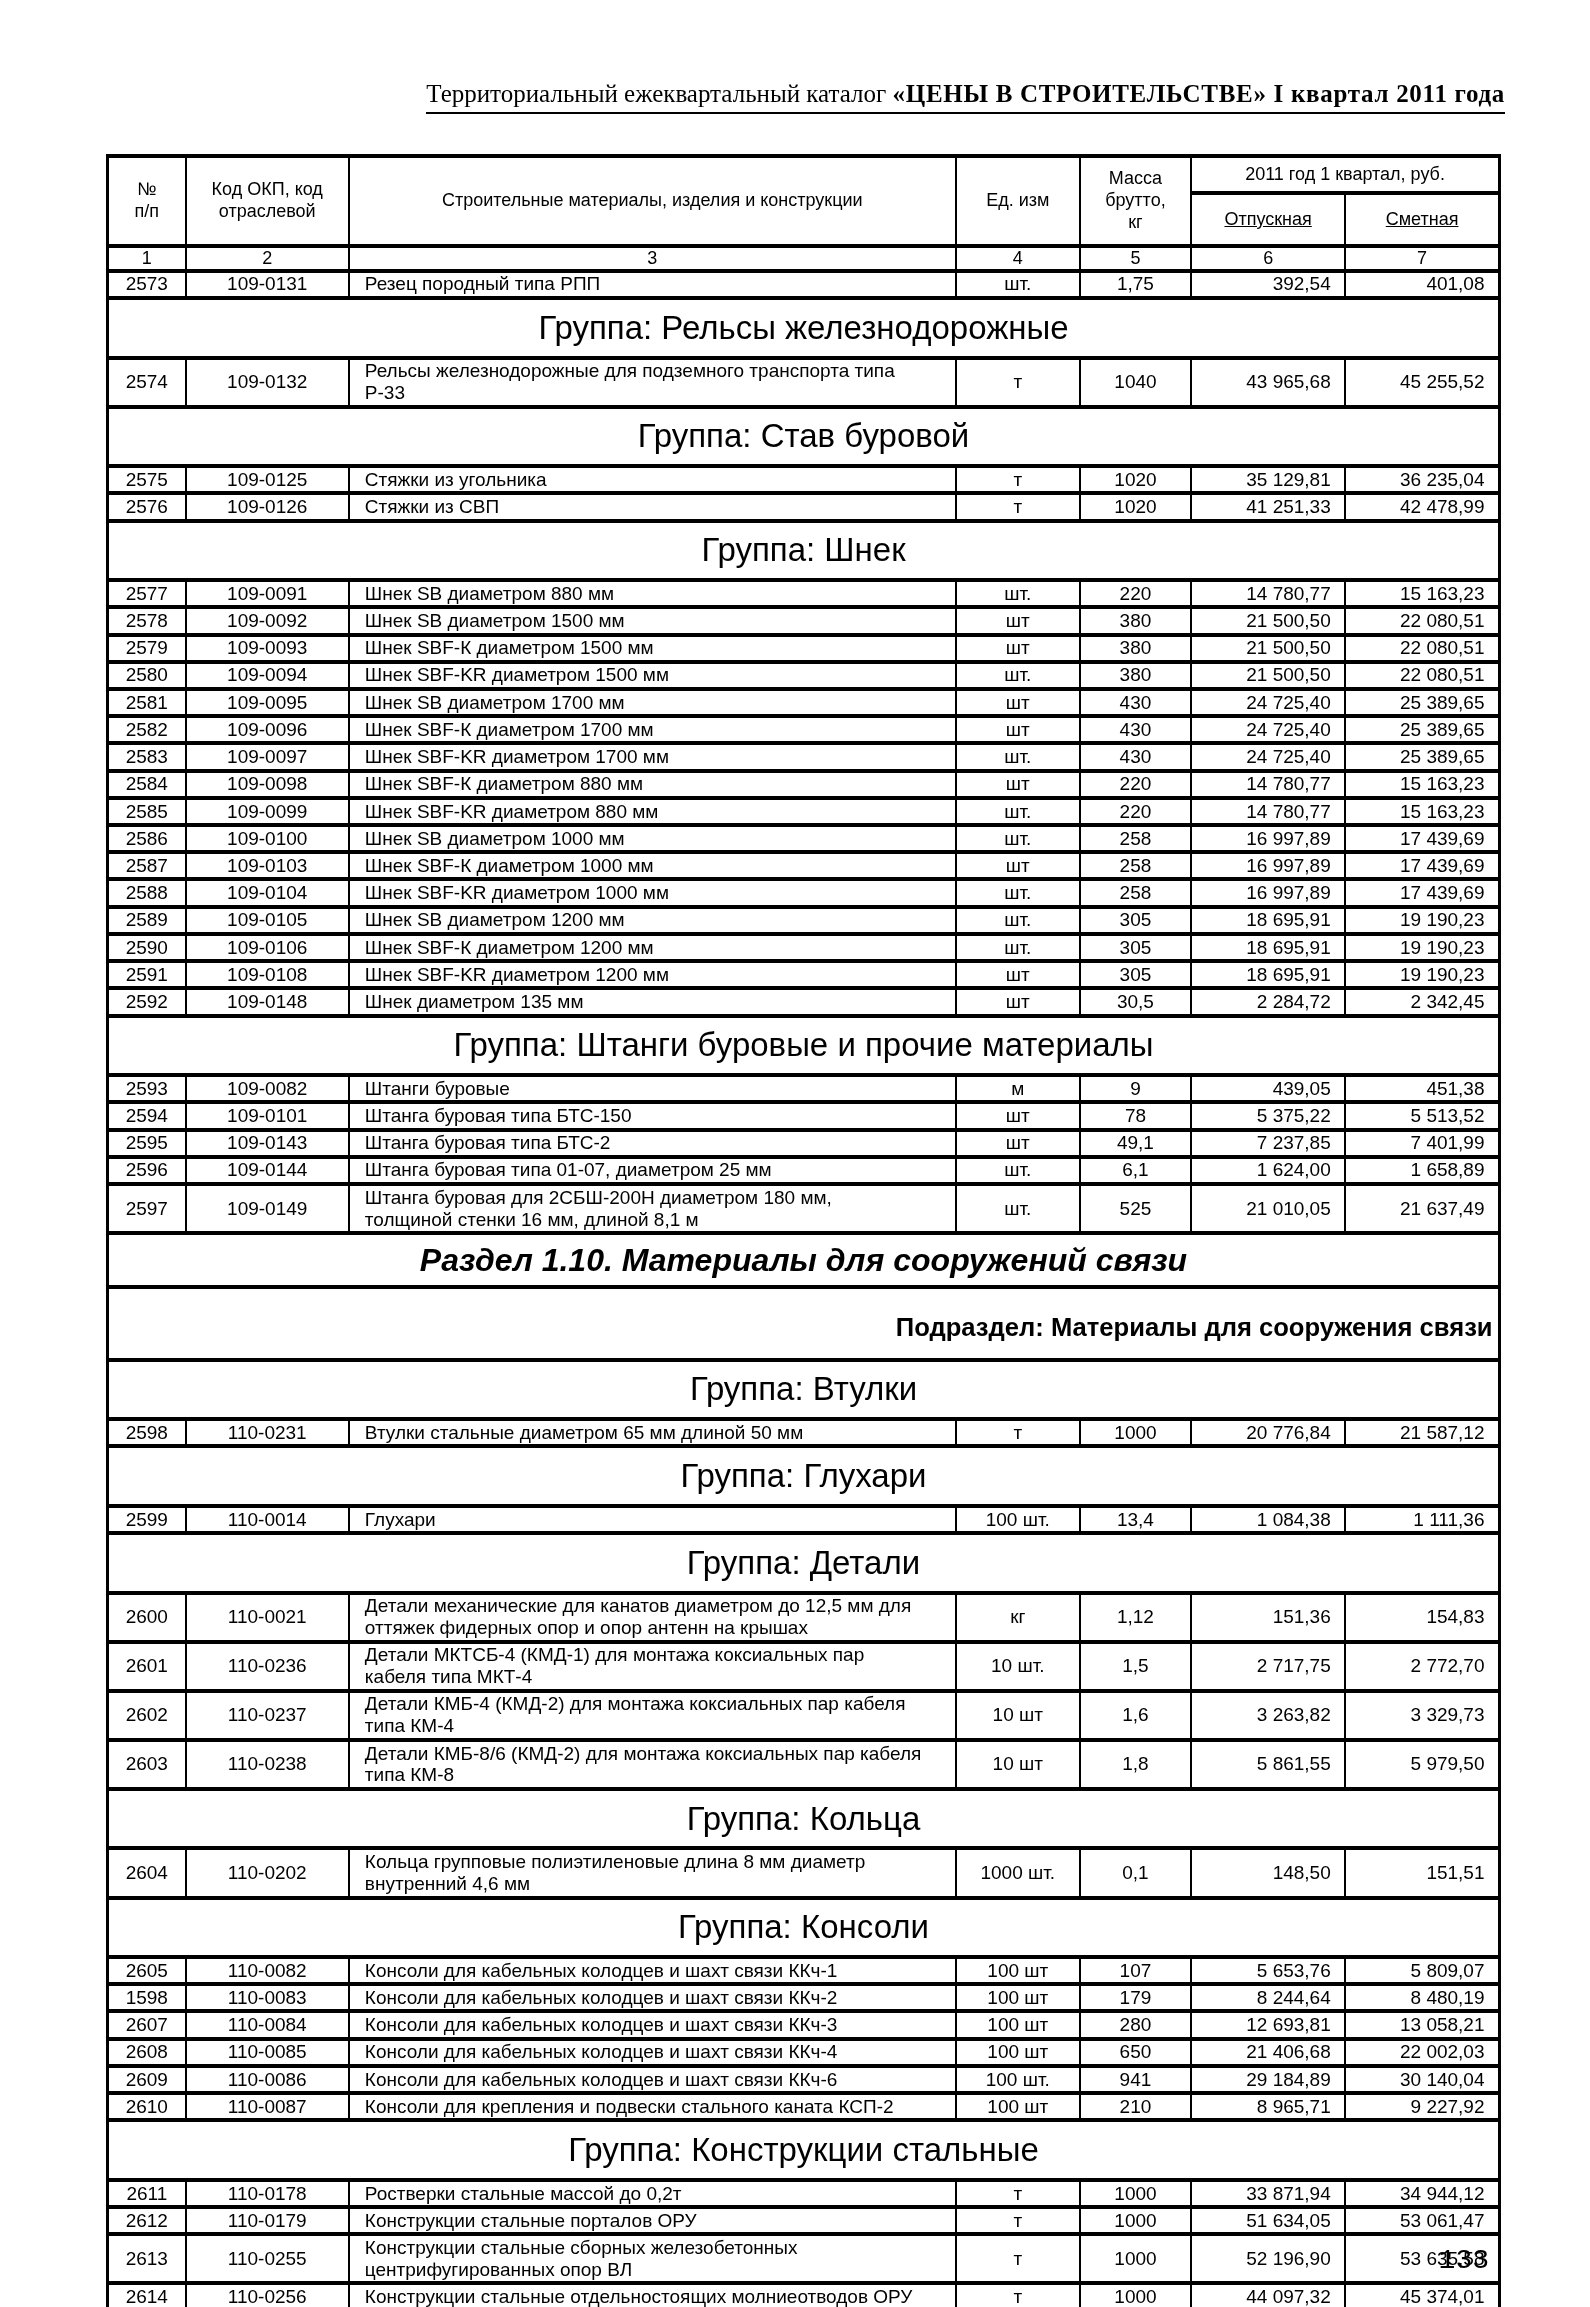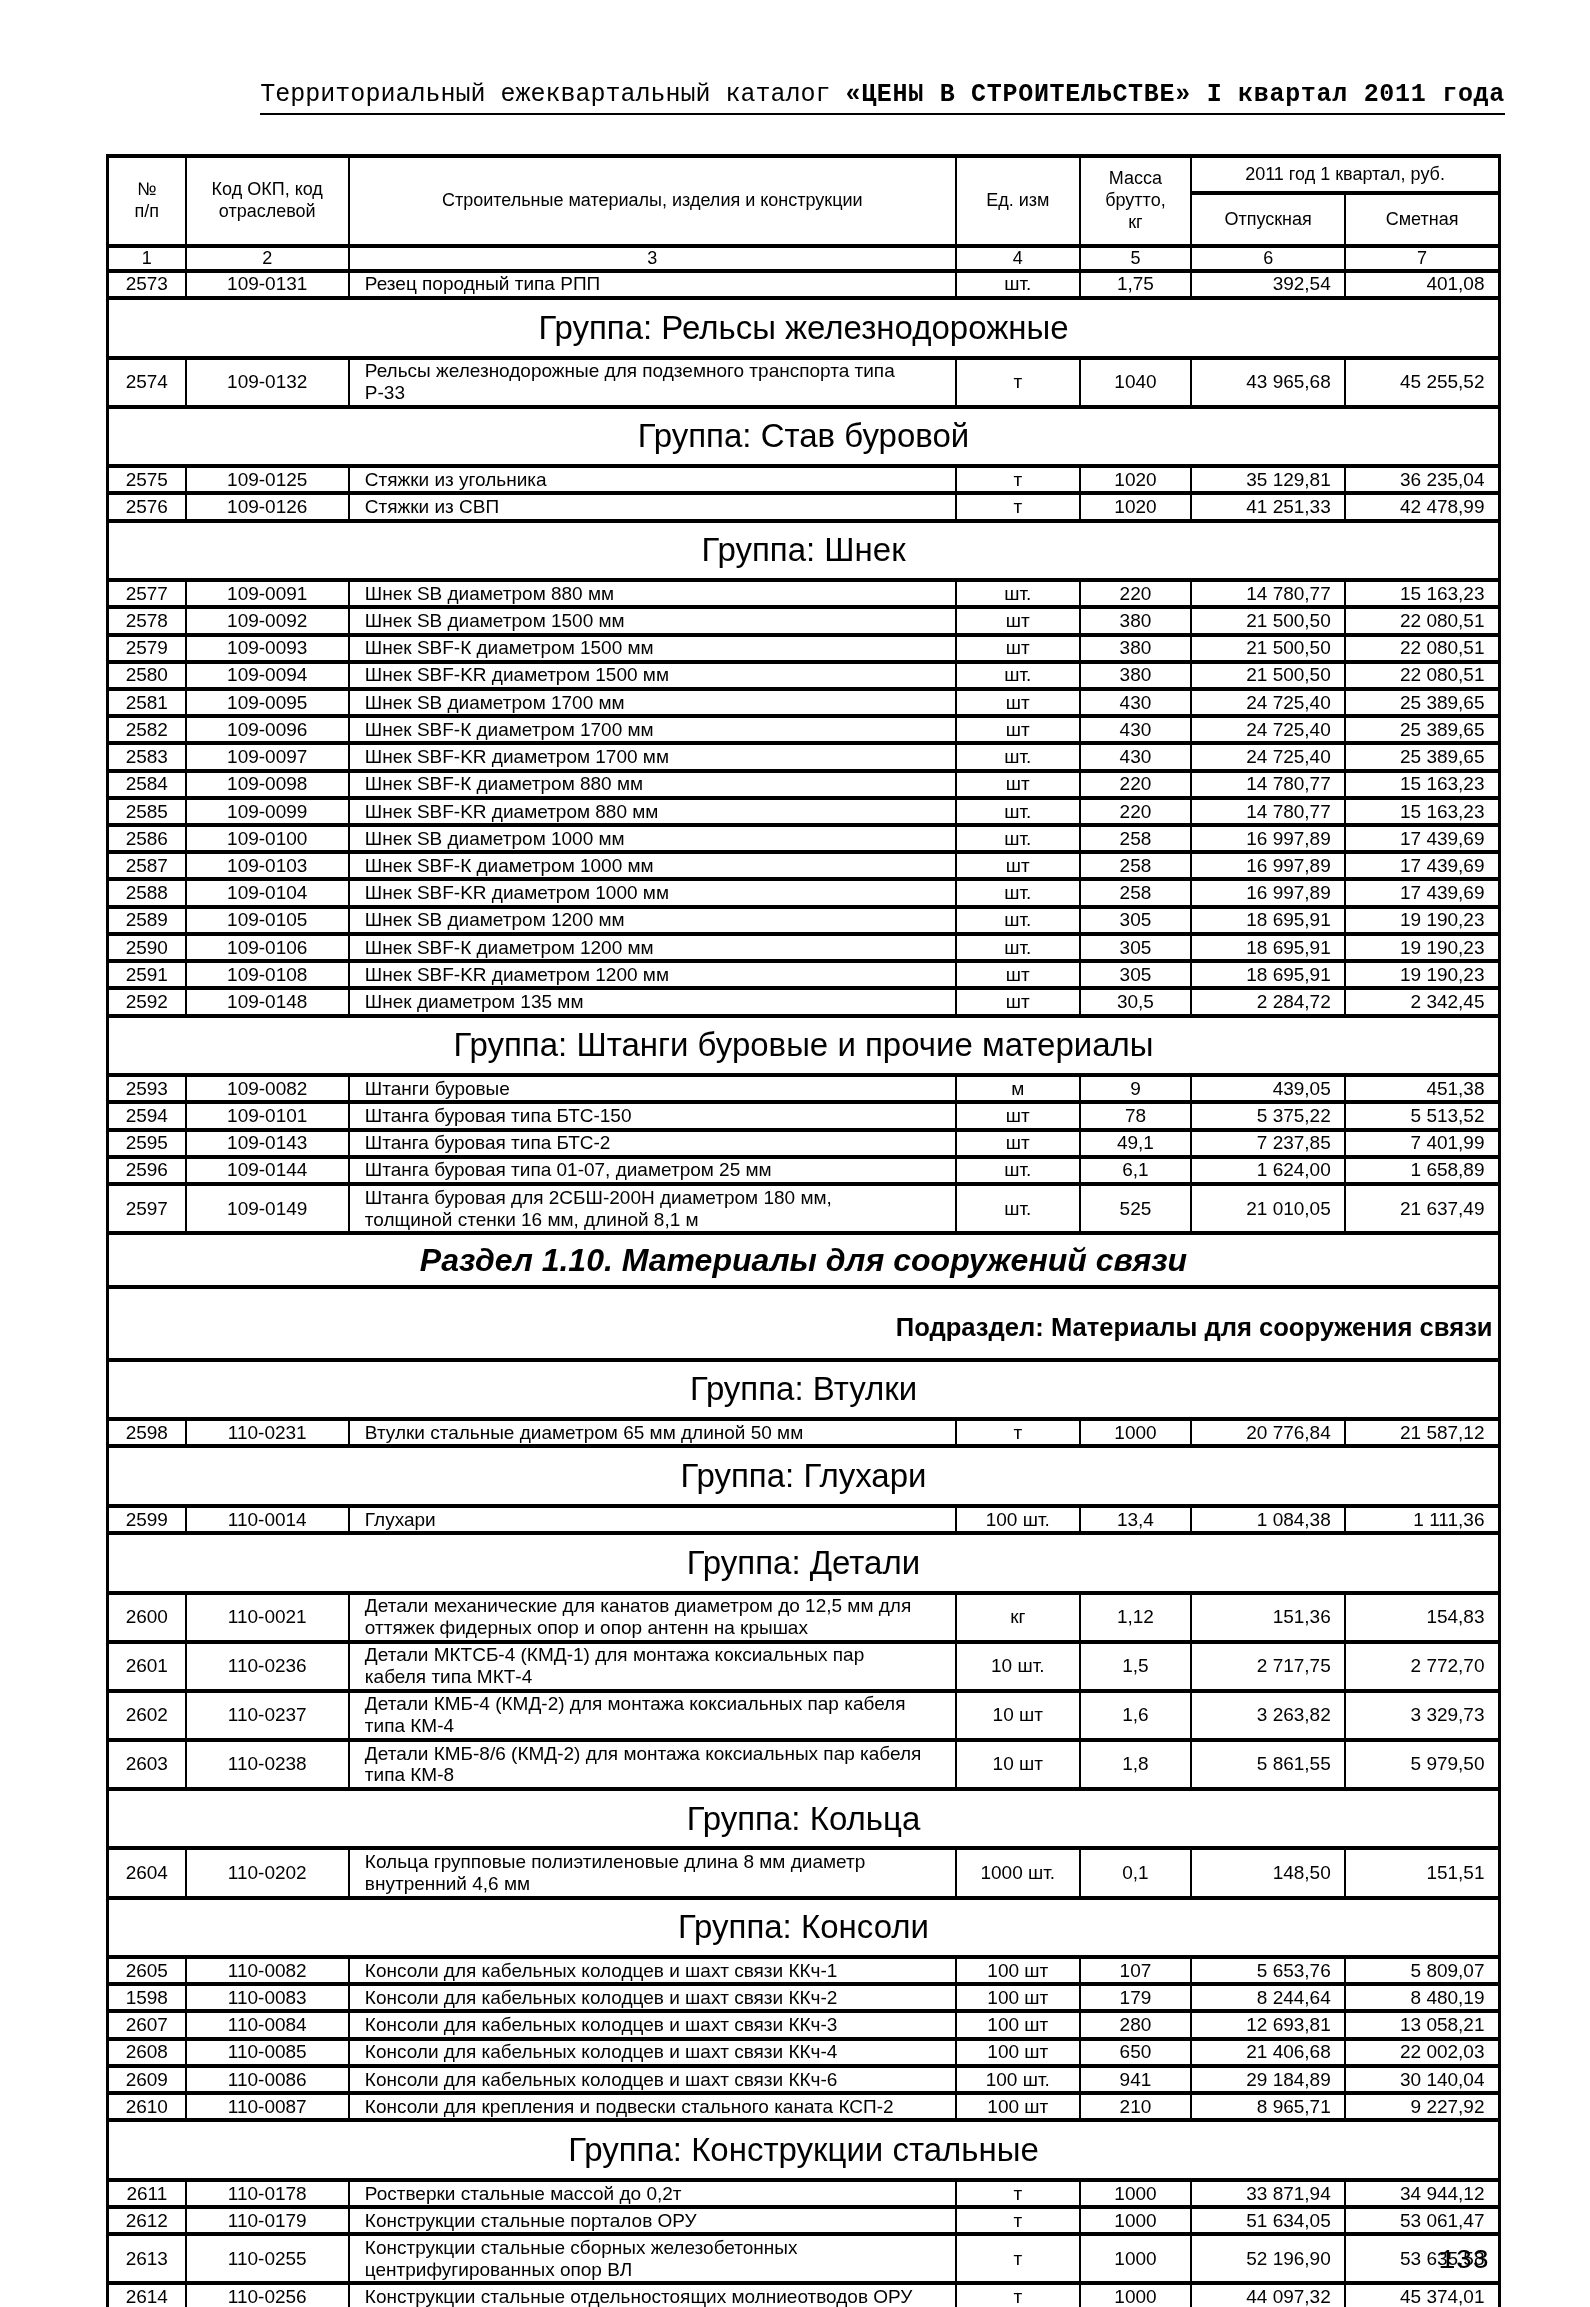--- a/index.html
+++ b/index.html
@@ -1,28 +1,28 @@
 <!DOCTYPE html>
 <html style="font-size:10.8px"><head>
 <meta charset="utf-8">
 <style>
   html,body{margin:0;padding:0;background:#6b6b6b;}
   .page{position:relative;width:1591px;height:2307px;background:#ffffff;color:#000;
         font-family:"Liberation Sans",sans-serif;overflow:hidden;}
-  .doc-title{position:absolute;top:80px;right:86px;font-family:Liberation Mono, monospace;
+  .doc-title{position:absolute;top:80px;right:86px;font-family:Liberation Serif, serif;
              font-size:25px;white-space:nowrap;border-bottom:2.7px solid #000;padding-bottom:4px;}
   .doc-title .bold{font-weight:bold;letter-spacing:0.7px;}
   table.catalog{position:absolute;left:106px;top:154px;width:1395px;border-collapse:collapse;
                 table-layout:fixed;border:3.4px solid #000;}
   .catalog th,.catalog td{border:2.7px solid #000;border-top-width:4px;border-bottom-width:4px;
                 vertical-align:middle;overflow:hidden;}
   .catalog th{font-weight:normal;font-size:18px;line-height:1.22;text-align:center;
               white-space:pre-line;padding:2.7px 4px;}
   tr.hdr-top th.span2{height:28px;}
-  tr.hdr-sub th{height:43px;}
+  tr.hdr-sub th{height:43px;text-decoration:underline;}
   tr.colnums td{height:20px;font-size:18px;text-align:center;padding:0;}
   tbody td{font-size:19px;line-height:1.15;padding:0.7px 5.4px;}
   tr.item td{height:21.6px;}
   td.c1,td.c2,td.c4,td.c5{text-align:center;}
   td.c3{text-align:left;padding-left:15px;white-space:pre-line;}
   td.c6,td.c7{text-align:right;padding-right:13.5px;}
   tr.group td{font-size:33px;font-weight:normal;text-align:center;padding:8.8px 5.4px;}
   tr.section td{font-size:32px;font-weight:bold;font-style:italic;text-align:center;padding:6.7px 5.4px;}
   tr.subsection td{font-size:25.6px;font-weight:bold;text-align:right;padding:24px 5.4px 15px;}
   .page-number{position:absolute;top:2245px;right:102px;font-family:Liberation Mono, monospace;

